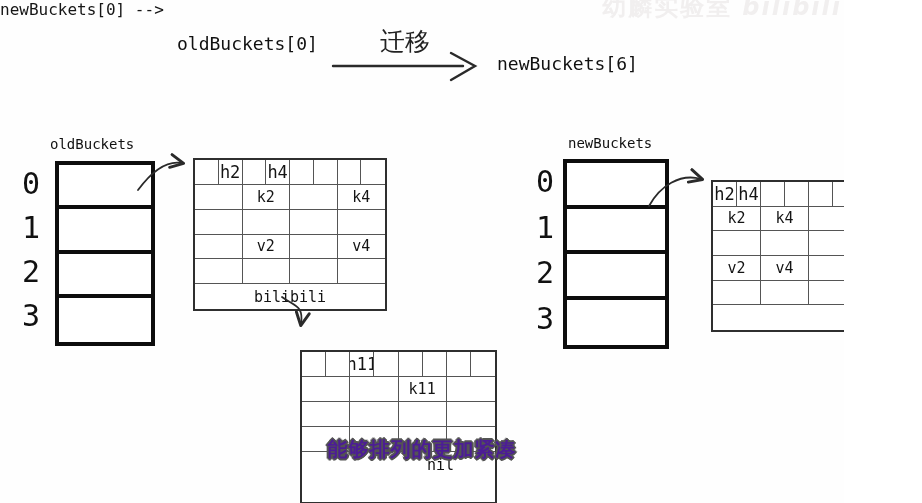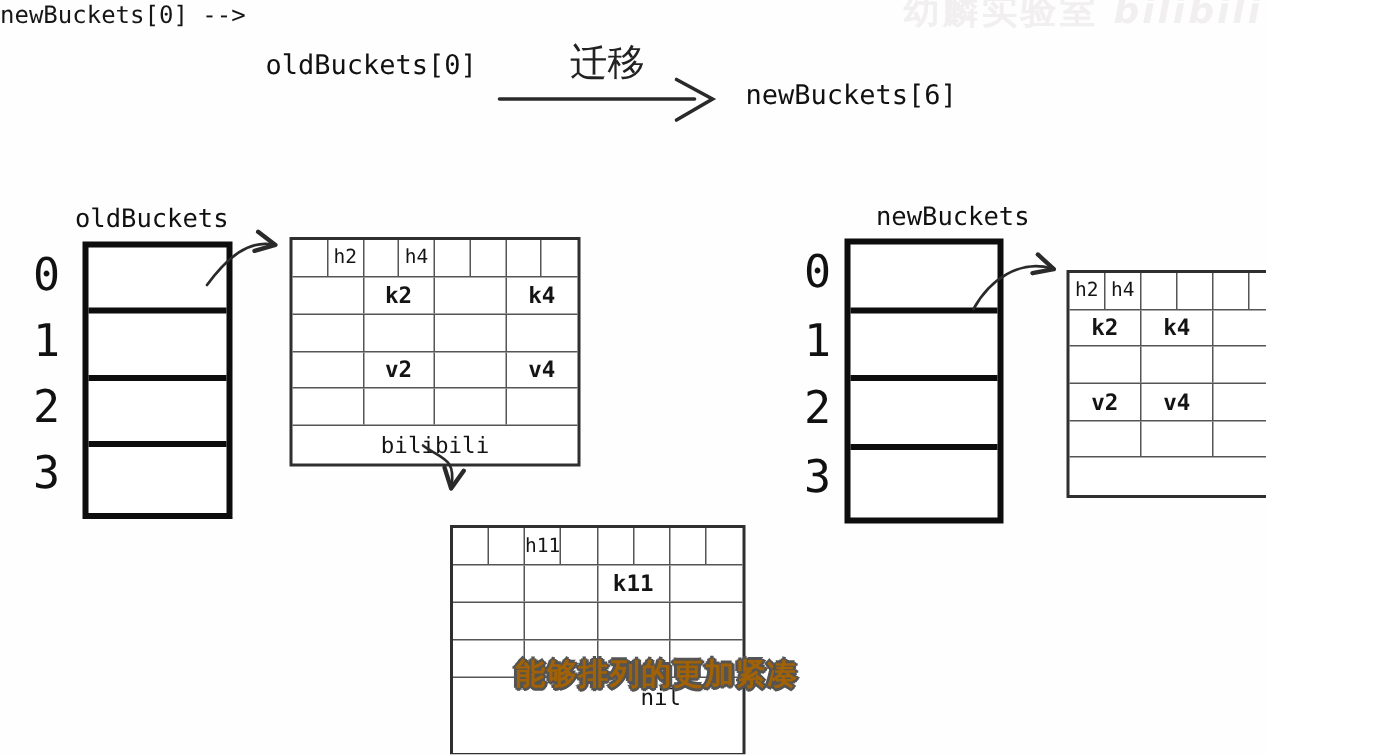--- a/index.html
+++ b/index.html
@@ -15,47 +15,47 @@
   
   .code-label{position:absolute;font-size:18px;color:#111;white-space:nowrap;}
   .cn-label{position:absolute;font-size:25px;color:#222;white-space:nowrap;
             font-family:"DejaVu Sans",sans-serif;}
 
   
   .barray{position:absolute;border:4px solid #0d0d0d;background:#fff;
           display:grid;grid-template-rows:repeat(4,1fr);}
   .bcell{border-bottom:4px solid #0d0d0d;}
   .bcell:last-child{border-bottom:none;}
-  .arr-title{position:absolute;font-size:17px;color:#111;white-space:nowrap;}
+  .arr-title{position:absolute;font-size:14px;color:#111;white-space:nowrap;}
   .idxcol{position:absolute;display:grid;grid-template-rows:repeat(4,1fr);}
   .idxcol span{display:flex;align-items:center;justify-content:center;
                font-size:30px;color:#111;}
 
   
   .btable{position:absolute;border:2px solid #2f2f2f;background:#fff;
           display:grid;grid-template-rows:repeat(6,1fr);}
   .trow{display:grid;border-bottom:1px solid #555;}
   .trow:last-child{border-bottom:none;}
   .t8{grid-template-columns:repeat(8,1fr);}
-  .t4{grid-template-columns:repeat(4,1fr);font-weight:bold;}
+  .t4{grid-template-columns:repeat(4,1fr);}
   .t1{grid-template-columns:1fr;}
   .c{border-right:1px solid #555;display:flex;align-items:center;justify-content:center;
      font-size:15px;color:#141414;overflow:hidden;}
   .c:last-child{border-right:none;}
-  .th{font-size:13px;}
+  .th{font-size:17px;}
 
   
   .arrows{position:absolute;left:0;top:0;width:922px;height:503px;pointer-events:none;}
 
   
   .subtitle{position:absolute;top:436px;left:50%;transform:translateX(-50%);
             font-family:"DejaVu Sans",sans-serif;font-size:20px;font-weight:bold;
-            color:#a16207;letter-spacing:1px;white-space:nowrap;z-index:5;
+            color:#4c1d95;letter-spacing:1px;white-space:nowrap;z-index:5;
             text-shadow:-2px 0 0 #545454,2px 0 0 #545454,0 -2px 0 #545454,0 2px 0 #545454,
-                        -1px -1px 0 #545454,1px -1px 0 #545454,-1px 1px 0 #545454,1px 1px 0 #545454;margin-left:16px;}
+                        -1px -1px 0 #545454,1px -1px 0 #545454,-1px 1px 0 #545454,1px 1px 0 #545454;}
 </style>
 </head>
 <body>
 
 <div class="stage">
 
   
   <div class="watermark">
     <span>幼麟实验室</span><span class="wm2">bilibili</span>
   </div>
@@ -150,21 +150,21 @@
       <div class="c"></div>
       <div class="c"></div>
       <div class="c"></div>
     </div>
     <div class="trow t1">
       <div class="c" style="padding-left:84px;">nil</div>
     </div>
   </div>
 
   
-  <div class="arr-title" style="left:584px;top:135px;">newBuckets</div>
+  <div class="arr-title" style="left:568px;top:135px;">newBuckets</div>
   <div class="idxcol" style="left:528px;top:159px;width:34px;height:182px;">
     <span>0</span>
     <span>1</span>
     <span>2</span>
     <span>3</span>
   </div>
   <div class="barray" style="left:563px;top:159px;width:98px;height:182px;">
     <div class="bcell"></div>
     <div class="bcell"></div>
     <div class="bcell"></div>

